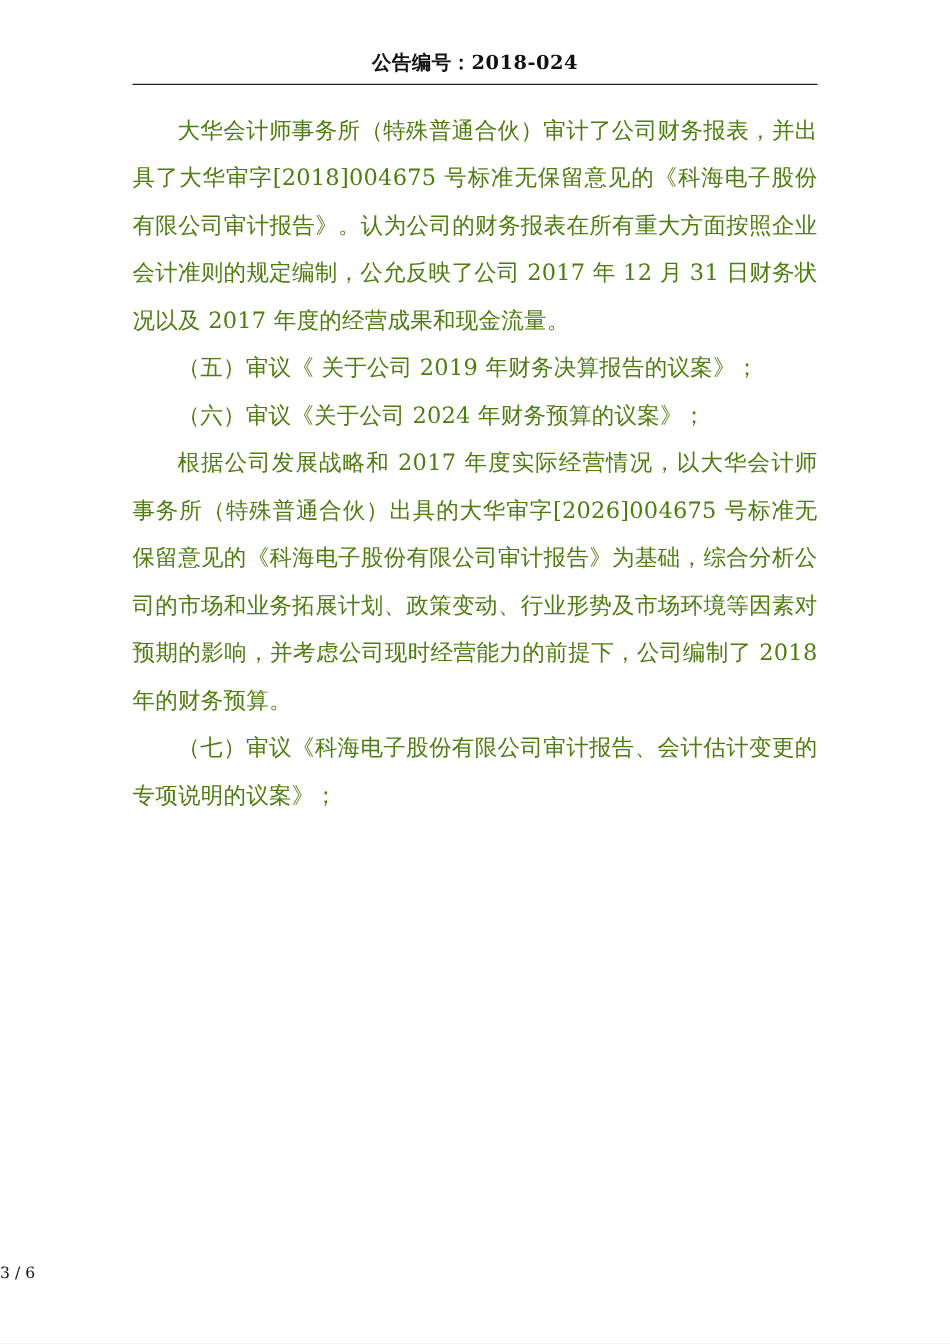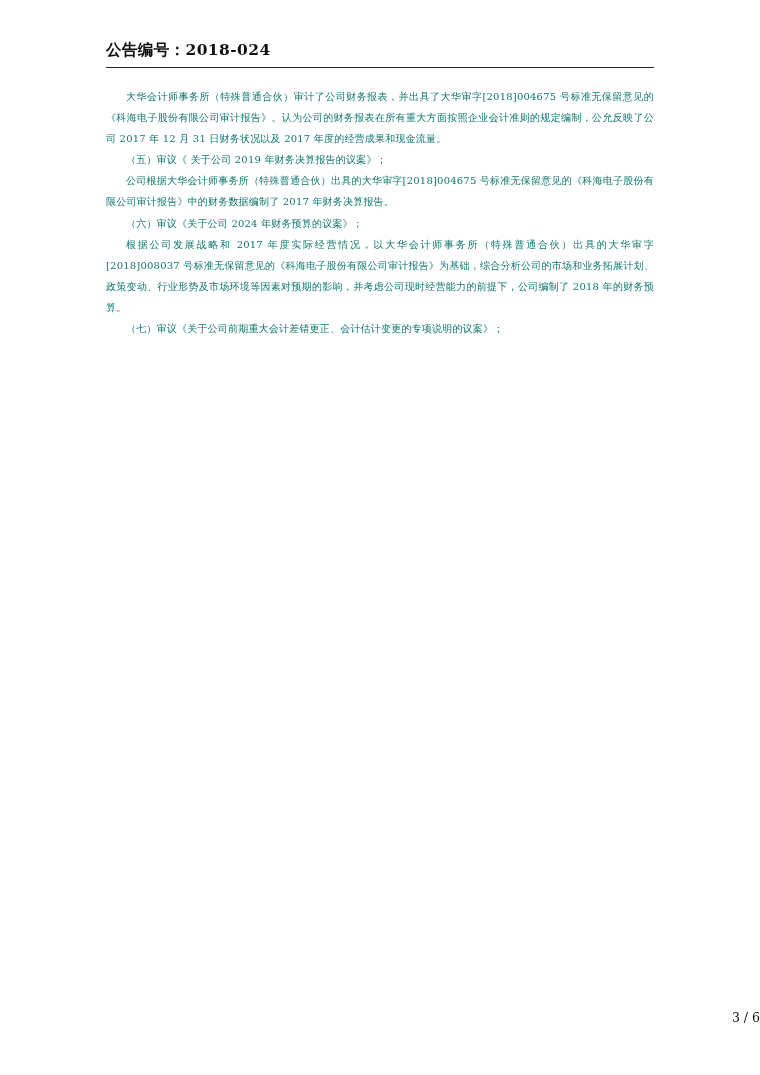--- a/index.html
+++ b/index.html
@@ -21,68 +21,67 @@
     box-sizing: border-box;
     box-shadow: 0 0 0 1px #cfcfcf;
   }
   .content {
     position: absolute;
     left: 106px;
     top: 40px;
     width: 548px;
   }
   .header-row {
-    text-align: left;
+    text-align: center;
     font-size: 15.5px;
     font-weight: bold;
     letter-spacing: 0.4px;
     color: #111;
     padding-bottom: 6px;
   }
   .header-rule {
     border-bottom: 1.4px solid #222;
     margin-bottom: 18px;
   }
   .para {
-    font-size: 10px;
+    font-size: 18px;
     line-height: 2.11;
-    color: #0f766e;
+    color: #4d7c0f;
     text-align: justify;
     text-justify: inter-ideograph;
     text-indent: 2em;
     margin: 0;
     letter-spacing: 0.2px;
   }
   .page-number {
     position: absolute;
     left: 0;
     right: 0;
     bottom: 50px;
-    text-align: right;
+    text-align: left;
     font-size: 12.5px;
     color: #111;
     font-family: "DejaVu Serif", "Liberation Serif", serif;
   }
 </style>
 </head>
 <body>
 
 <div class="page">
 
   <div class="content">
 
     <div class="header-row">
       <span>公告编号：2018-024</span>
     </div>
     <div class="header-rule"></div>
 
     <p class="para">大华会计师事务所（特殊普通合伙）审计了公司财务报表，并出具了大华审字[2018]004675 号标准无保留意见的《科海电子股份有限公司审计报告》。认为公司的财务报表在所有重大方面按照企业会计准则的规定编制，公允反映了公司 2017 年 12 月 31 日财务状况以及 2017 年度的经营成果和现金流量。</p>
     <p class="para">（五）审议《 关于公司 2019 年财务决算报告的议案》；</p>
-    <p class="para">公司根据大华会计师事务所（特殊普通合伙）出具的大华审字[2018]004675 号标准无保留意见的《科海电子股份有限公司审计报告》中的财务数据编制了 2017 年财务决算报告。</p>
     <p class="para">（六）审议《关于公司 2024 年财务预算的议案》；</p>
-    <p class="para">根据公司发展战略和 2017 年度实际经营情况，以大华会计师事务所（特殊普通合伙）出具的大华审字[2018]008037 号标准无保留意见的《科海电子股份有限公司审计报告》为基础，综合分析公司的市场和业务拓展计划、政策变动、行业形势及市场环境等因素对预期的影响，并考虑公司现时经营能力的前提下，公司编制了 2018 年的财务预算。</p>
-    <p class="para">（七）审议《关于公司前期重大会计差错更正、会计估计变更的专项说明的议案》；</p>
+    <p class="para">根据公司发展战略和 2017 年度实际经营情况，以大华会计师事务所（特殊普通合伙）出具的大华审字[2026]004675 号标准无保留意见的《科海电子股份有限公司审计报告》为基础，综合分析公司的市场和业务拓展计划、政策变动、行业形势及市场环境等因素对预期的影响，并考虑公司现时经营能力的前提下，公司编制了 2018 年的财务预算。</p>
+    <p class="para">（七）审议《科海电子股份有限公司审计报告、会计估计变更的专项说明的议案》；</p>
 
   </div>
 
   <div class="page-number">3 / 6</div>
 
 </div>
 
 </body></html>

